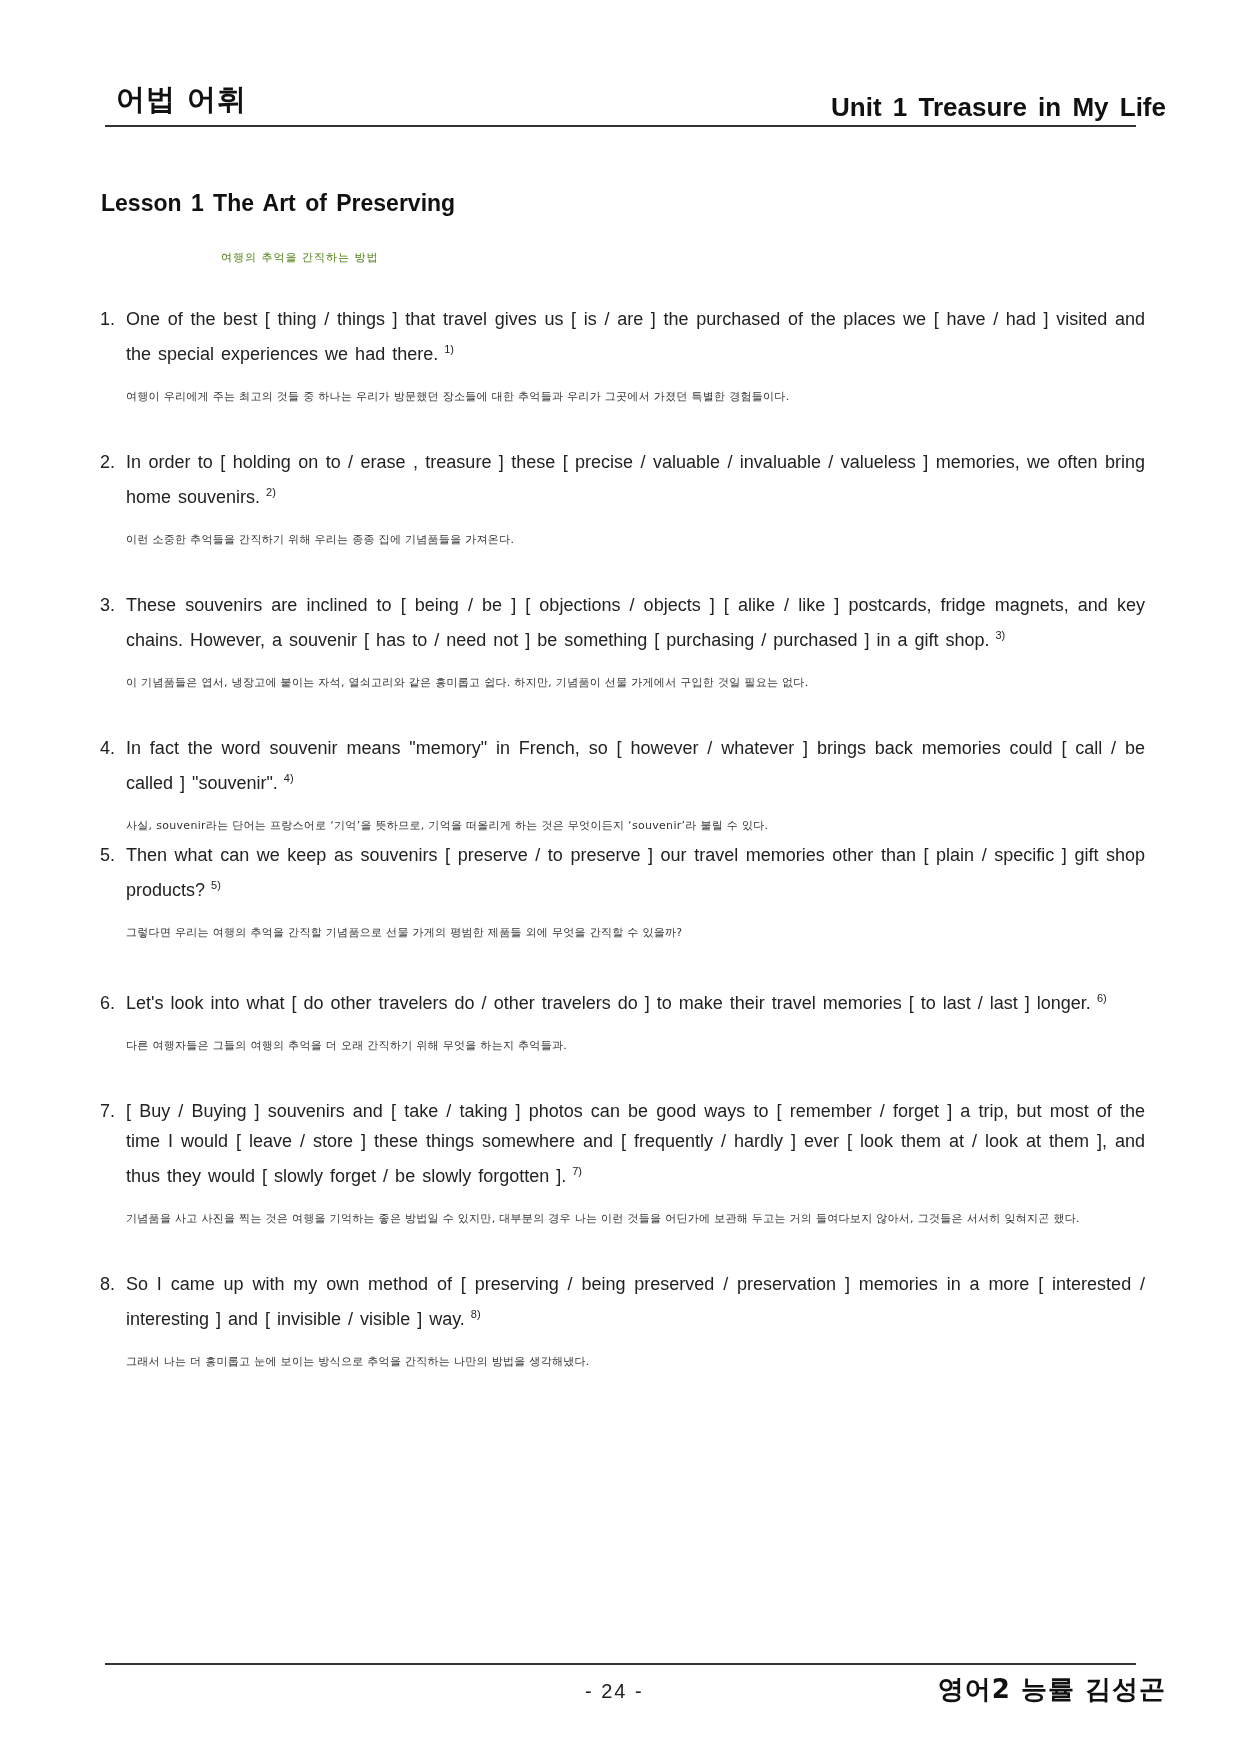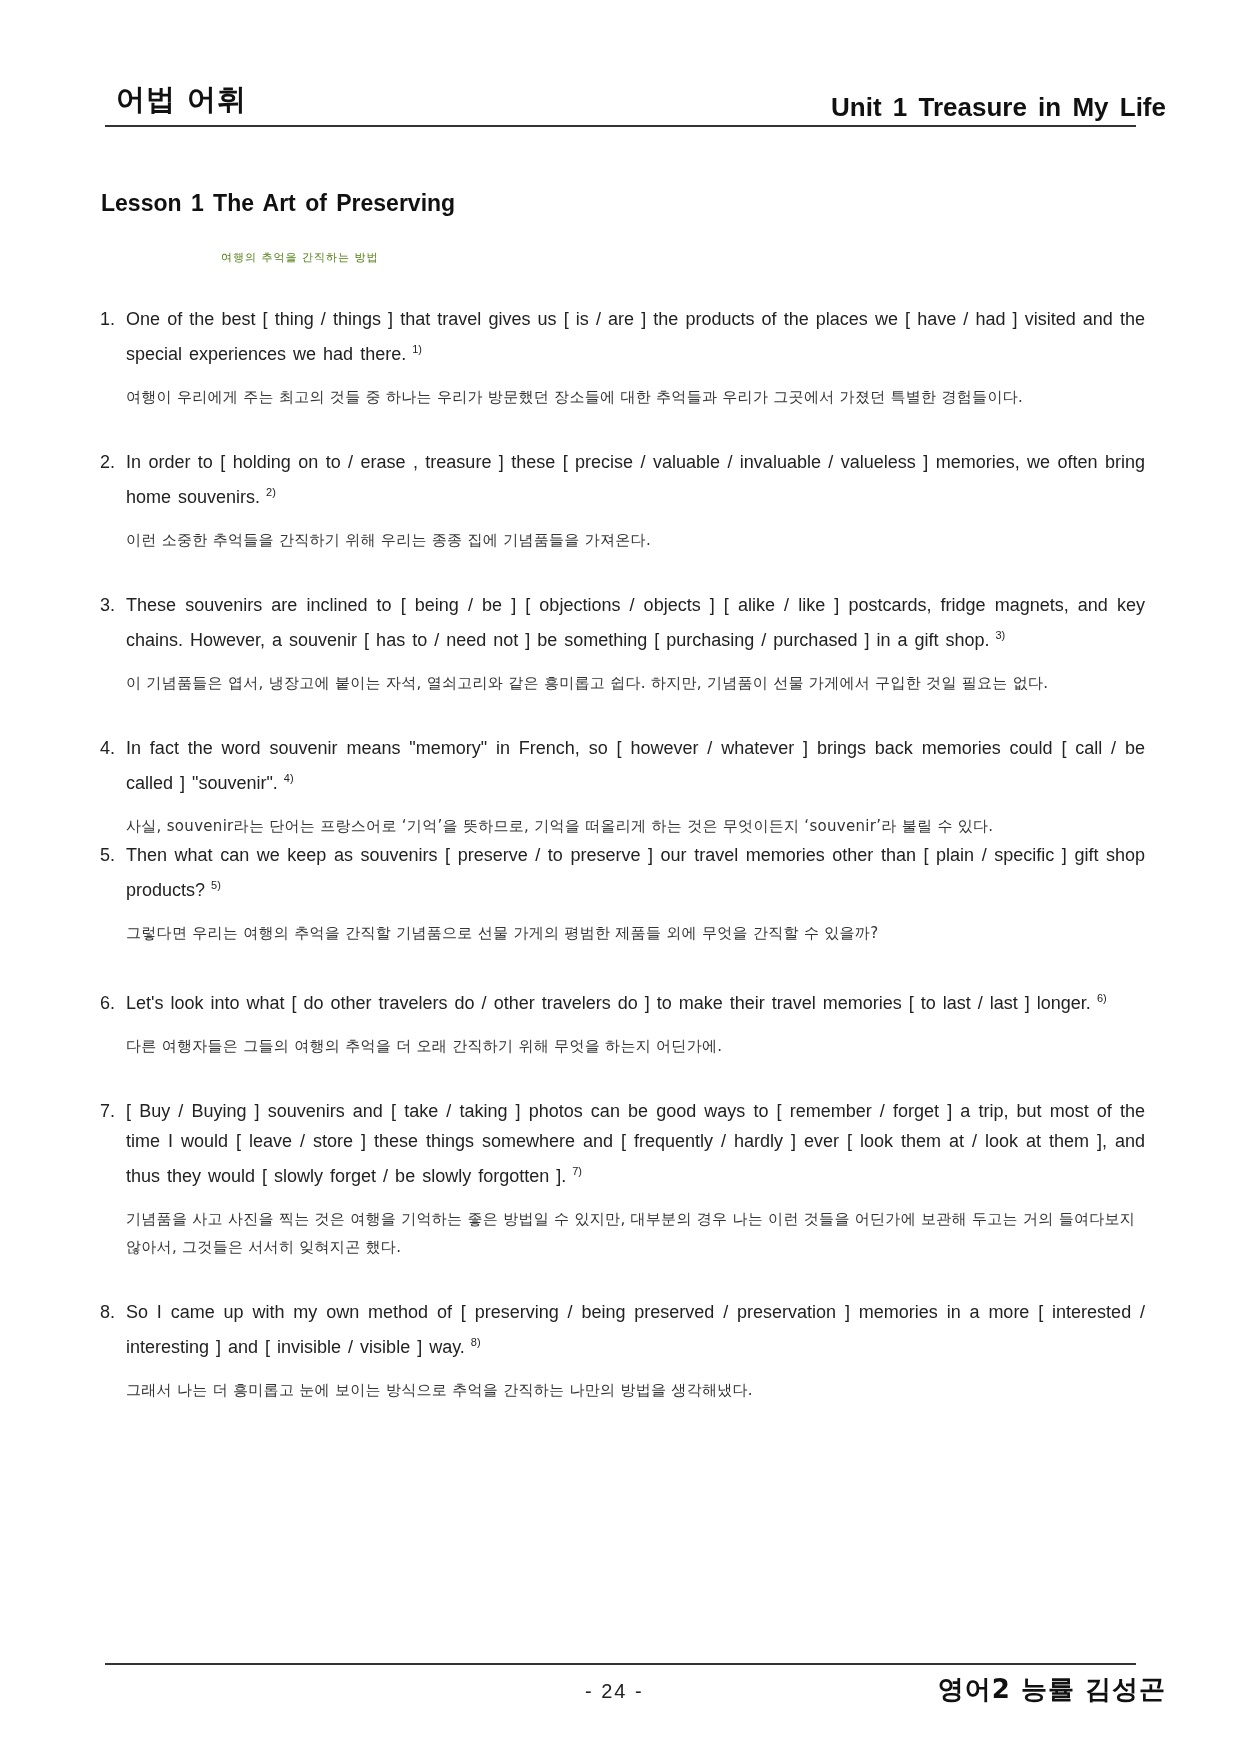--- a/index.html
+++ b/index.html
@@ -15,61 +15,61 @@
   .lesson-title { position: absolute; left: 101px; top: 190px; font-size: 23px; font-weight: bold; color: #111;
                   font-family: "Liberation Sans", sans-serif; word-spacing: 3px; }
   .lesson-sub { position: absolute; left: 221px; top: 250px; font-size: 11px; color: #4d7c0f; letter-spacing: 1px; }
 
   .items { position: absolute; left: 100px; top: 304px; width: 1045px; }
   .item { margin-bottom: 0; }
   .en { font-family: "Liberation Sans", sans-serif; font-size: 18px; line-height: 30px; color: #222;
         padding-left: 26px; text-indent: -26px; text-align: justify; word-spacing: 2px; }
   .en .num { display: inline-block; width: 26px; text-indent: 0; }
   .en sup { font-size: 11px; vertical-align: 7px; margin-left: 6px; }
-  .ko { font-size: 15px; line-height: 28px; color: #333; padding-left: 26px; margin-top: 14px; letter-spacing: 0.3px; }
+  .ko { font-size: 11px; line-height: 28px; color: #333; padding-left: 26px; margin-top: 14px; letter-spacing: 0.3px; }
 
   .ftr-rule { position: absolute; left: 105px; top: 1663px; width: 1031px; height: 2px; background: #333; }
   .ftr-page { position: absolute; left: 585px; top: 1680px; font-size: 20px; color: #222; font-family: "Liberation Sans", sans-serif; letter-spacing: 2px; }
   .ftr-right { position: absolute; right: 118px; top: 1672px; font-size: 26px; font-weight: bold; color: #111; letter-spacing: 1px; }
 </style>
 </head>
 <body>
 
 <div class="page">
   <div class="hdr-left">어법 어휘</div>
   <div class="hdr-right">Unit 1 Treasure in My Life</div>
   <div class="hdr-rule"></div>
 
   <div class="lesson-title">Lesson 1 The Art of Preserving</div>
   <div class="lesson-sub">여행의 추억을 간직하는 방법</div>
 
   <div class="items">
     <div class="item" style="margin-bottom:36px">
-      <div class="en"><span class="num">1.</span><span>One of the best [ thing / things ] that travel gives us [ is / are ] the products of the places we [ have / had ] visited and the special experiences we had there.</span><sup>1)</sup></div>
+      <div class="en"><span class="num">1.</span><span>One of the best [ thing / things ] that travel gives us [ is / are ] the purchased of the places we [ have / had ] visited and the special experiences we had there.</span><sup>1)</sup></div>
       <div class="ko">여행이 우리에게 주는 최고의 것들 중 하나는 우리가 방문했던 장소들에 대한 추억들과 우리가 그곳에서 가졌던 특별한 경험들이다.</div>
     </div>
     <div class="item" style="margin-bottom:36px">
       <div class="en"><span class="num">2.</span><span>In order to [ holding on to / erase , treasure ] these [ precise / valuable / invaluable / valueless ] memories, we often bring home souvenirs.</span><sup>2)</sup></div>
       <div class="ko">이런 소중한 추억들을 간직하기 위해 우리는 종종 집에 기념품들을 가져온다.</div>
     </div>
     <div class="item" style="margin-bottom:36px">
       <div class="en"><span class="num">3.</span><span>These souvenirs are inclined to [ being / be ] [ objections / objects ] [ alike / like ] postcards, fridge magnets, and key chains. However, a souvenir [ has to / need not ] be something [ purchasing / purchased ] in a gift shop.</span><sup>3)</sup></div>
       <div class="ko">이 기념품들은 엽서, 냉장고에 붙이는 자석, 열쇠고리와 같은 흥미롭고 쉽다. 하지만, 기념품이 선물 가게에서 구입한 것일 필요는 없다.</div>
     </div>
     <div class="item" style="">
       <div class="en"><span class="num">4.</span><span>In fact the word souvenir means "memory" in French, so [ however / whatever ] brings back memories could [ call / be called ] "souvenir".</span><sup>4)</sup></div>
       <div class="ko">사실, souvenir라는 단어는 프랑스어로 ‘기억’을 뜻하므로, 기억을 떠올리게 하는 것은 무엇이든지 ‘souvenir’라 불릴 수 있다.</div>
     </div>
     <div class="item" style="margin-bottom:36px">
       <div class="en"><span class="num">5.</span><span>Then what can we keep as souvenirs [ preserve / to preserve ] our travel memories other than [ plain / specific ] gift shop products?</span><sup>5)</sup></div>
       <div class="ko">그렇다면 우리는 여행의 추억을 간직할 기념품으로 선물 가게의 평범한 제품들 외에 무엇을 간직할 수 있을까?</div>
     </div>
     <div class="item" style="margin-bottom:36px">
       <div class="en"><span class="num">6.</span><span>Let's look into what [ do other travelers do / other travelers do ] to make their travel memories [ to last / last ] longer.</span><sup>6)</sup></div>
-      <div class="ko">다른 여행자들은 그들의 여행의 추억을 더 오래 간직하기 위해 무엇을 하는지 어딘가에.</div>
+      <div class="ko">다른 여행자들은 그들의 여행의 추억을 더 오래 간직하기 위해 무엇을 하는지 추억들과.</div>
     </div>
     <div class="item" style="margin-bottom:36px">
       <div class="en"><span class="num">7.</span><span>[ Buy / Buying ] souvenirs and [ take / taking ] photos can be good ways to [ remember / forget ] a trip, but most of the time I would [ leave / store ] these things somewhere and [ frequently / hardly ] ever [ look them at / look at them ], and thus they would [ slowly forget / be slowly forgotten ].</span><sup>7)</sup></div>
       <div class="ko">기념품을 사고 사진을 찍는 것은 여행을 기억하는 좋은 방법일 수 있지만, 대부분의 경우 나는 이런 것들을 어딘가에 보관해 두고는 거의 들여다보지 않아서, 그것들은 서서히 잊혀지곤 했다.</div>
     </div>
     <div class="item">
       <div class="en"><span class="num">8.</span><span>So I came up with my own method of [ preserving / being preserved / preservation ] memories in a more [ interested / interesting ] and [ invisible / visible ] way.</span><sup>8)</sup></div>
       <div class="ko">그래서 나는 더 흥미롭고 눈에 보이는 방식으로 추억을 간직하는 나만의 방법을 생각해냈다.</div>
     </div>
   </div>

